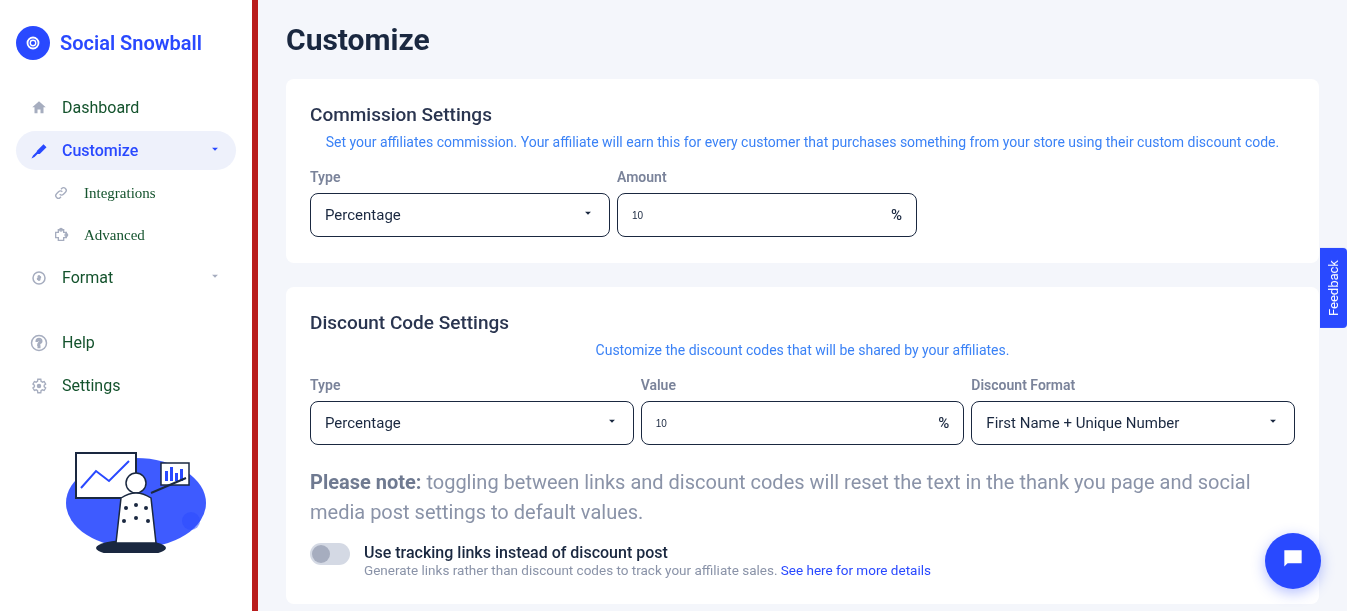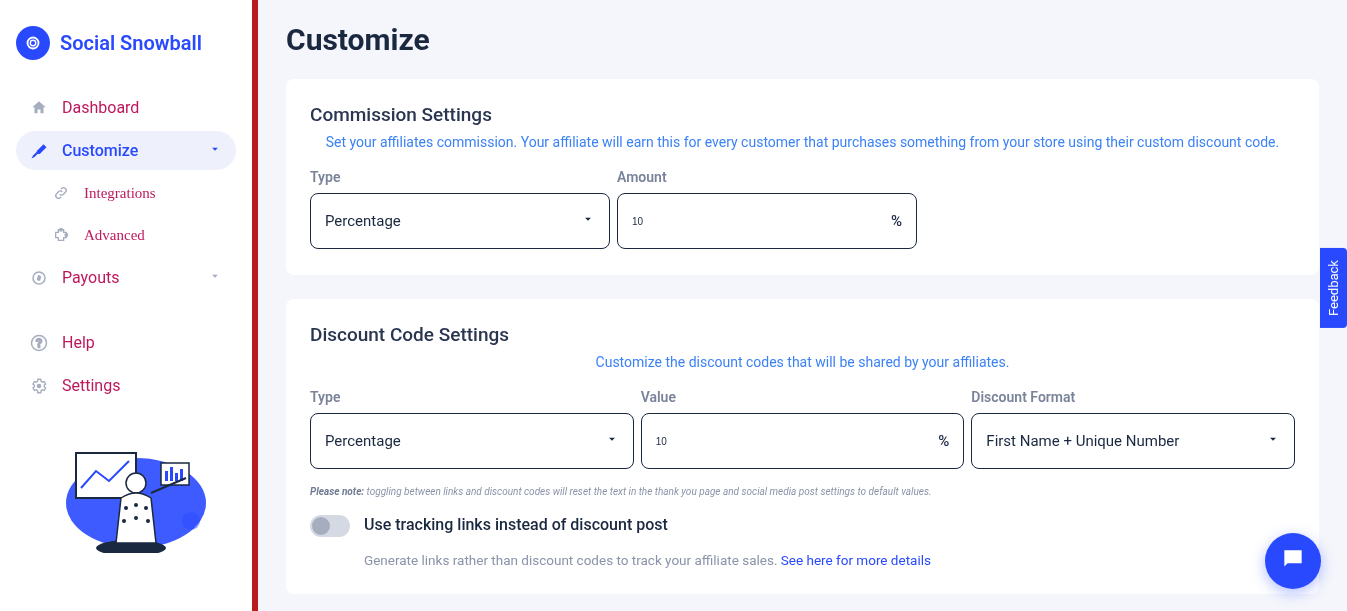--- a/index.html
+++ b/index.html
@@ -35,21 +35,21 @@
       display:flex;align-items:center;justify-content:center;
     }
     .brand-name {
       font-size: 20px; font-weight: 600; color: #2949ff;
     }
     .nav { display:flex; flex-direction:column; gap:4px; }
     .nav-item {
       display:flex; align-items:center; gap:14px;
       padding: 10px 14px;
       border-radius: 20px;
-      font-size: 16px; color:#be185d;
+      font-size: 16px; color:#14532d;
       cursor:pointer;
     }
     .nav-item.active { background:#eef1fb; color:#2949ff; font-weight:500; }
     .nav-item.sub { padding-left: 36px; font-size:15px;font-family:Liberation Serif, serif; }
     .nav-icon { width:18px; height:18px; flex:0 0 18px; display:flex;align-items:center;justify-content:center; }
     .chev { margin-left:auto; }
     .nav-spacer { height: 18px; }
     .illustration {
       margin-top: 18px;
       display:flex; justify-content:center;
@@ -71,45 +71,45 @@
       margin-bottom: 24px;
     }
     .card-title { font-size:19px; font-weight:500; color:#2a3550; margin-bottom:6px; }
     .card-desc { font-size:14px; color:#3b82f6; line-height:1.5; margin-bottom:16px;text-align:center; }
 
     .row { display:flex; gap:7px; }
     .field { display:flex; flex-direction:column; flex:1; min-width:0; }
     .field.narrow { max-width: 300px; }
     .label { font-size:14px; font-weight:600; color:#7a839a; margin-bottom:8px; }
     .control {
-      height:56px;
+      height:44px;
       border:1.5px solid #1a2840;
       border-radius:8px;
       font-size:15px;
       color:#1a2840;
       display:flex; align-items:center; padding:0 14px;
       background:#fff; position:relative;
     }
     .control.select { justify-content:space-between; cursor:pointer; }
     .control.input input { border:none; outline:none; font-size:10px; color:#1a2840; width:100%; background:transparent; }
     .suffix { color:#1a2840; font-weight:500; margin-left:8px; }
     .chevron-down { width:14px; height:14px; }
 
-    .note { font-size:10px; font-style:italic; color:#8a93a8; line-height:1.5; margin:15px 0 16px 0; }
+    .note { font-size:20px; color:#8a93a8; line-height:1.5; margin:22px 0 16px 0; }
     .note b { font-weight:700; color:#6f7a91; }
 
     .toggle-row { display:flex; align-items:flex-start; gap:14px; }
     .toggle {
       width:40px; height:22px; background:#d4d9e4; border-radius:11px; position:relative; flex:0 0 40px; cursor:pointer;
     }
     .toggle-knob {
       width:18px; height:18px; background:#a6adbf; border-radius:50%; position:absolute; top:2px; left:2px;
     }
     .toggle-text .t-title { font-size:16px; font-weight:500; color:#1a2840; }
-    .toggle-text .t-sub { font-size:13.5px; color:#8a93a8; margin-top:18px; }
+    .toggle-text .t-sub { font-size:13.5px; color:#8a93a8; margin-top:0; }
     .link { color:#2949ff; cursor:pointer; }
 
     
     .feedback {
       position:absolute; right:0; top:248px;
       writing-mode: vertical-rl; transform: rotate(180deg);
       background:#2949ff; color:#fff; font-size:13px; padding:12px 6px;
       border-radius: 4px 0 0 4px; cursor:pointer;
     }
 
@@ -180,21 +180,21 @@
       <span>Advanced</span>
     </div>
 
     <div class="nav-item">
       <span class="nav-icon">
         <svg viewBox="0 0 24 24" width="18" height="18" fill="none" stroke="#a6adbf" stroke-width="2">
             <circle cx="12" cy="12" r="8"></circle>
             <path d="M12 8v8M10 10h3a1 1 0 010 2h-2a1 1 0 000 2h3"></path>
           </svg>
       </span>
-      <span>Payouts</span>
+      <span>Format</span>
       <span class="chev">
         <svg viewBox="0 0 24 24" width="14" height="14" fill="#a6adbf">
             <path d="M7 10l5 5 5-5z"></path>
           </svg>
       </span>
     </div>
 
     <div class="nav-spacer"></div>
 
     <div class="nav-item">

